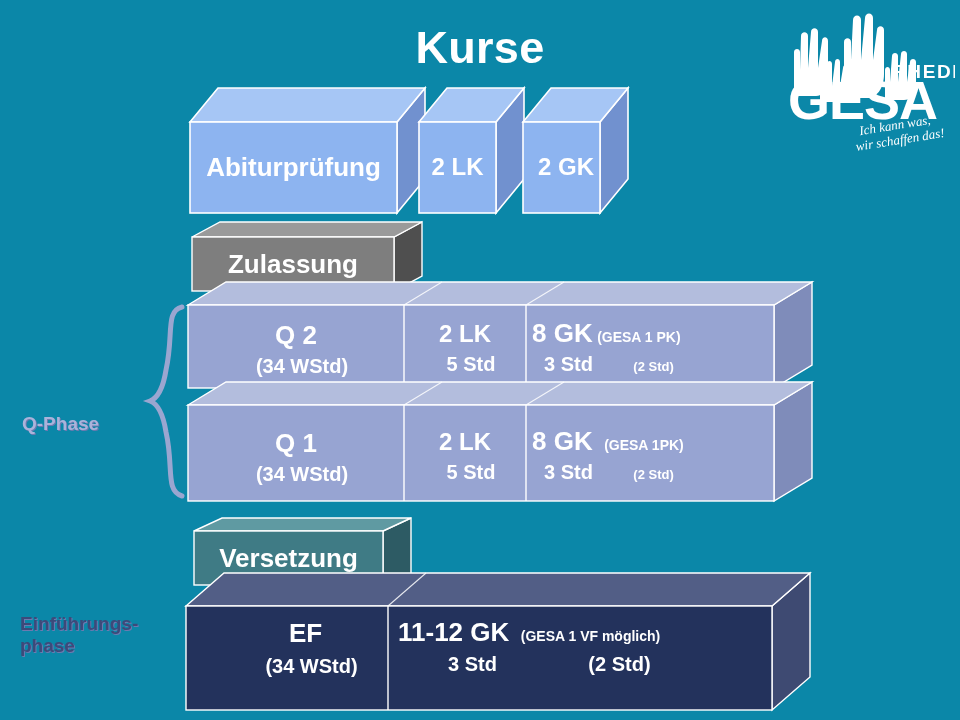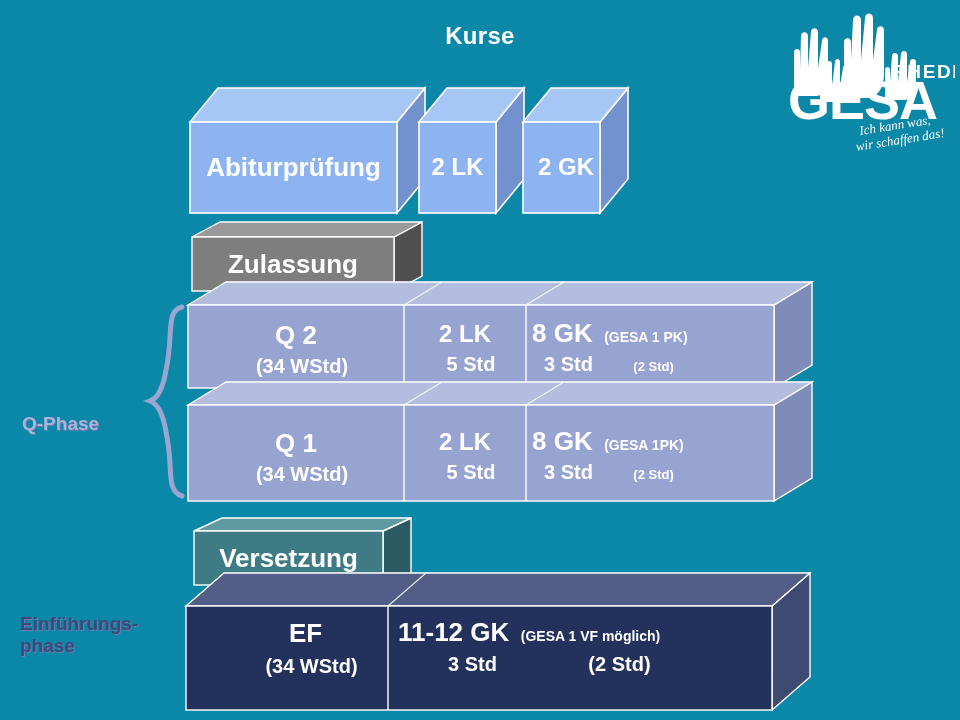--- a/index.html
+++ b/index.html
@@ -9,21 +9,21 @@
     font-family:"Liberation Sans",sans-serif;
     position:relative;
     -webkit-font-smoothing:antialiased;
   }
   #stage{position:absolute;inset:0;}
   svg#scene{position:absolute;left:0;top:0;width:960px;height:720px;}
 
   
   #title{
     left:0;top:22px;width:960px;text-align:center;
-    font-size:24px;font-weight:bold;color:#ffffff;
+    font-size:45px;font-weight:bold;color:#ffffff;
     position:absolute;letter-spacing:.3px;
   }
 
   
   .phase-label{
     position:absolute;font-weight:bold;font-size:19px;line-height:1.15;
     white-space:pre-line;
   }
   #lbl-q{left:22px;top:413px;color:#aab3da;
          text-shadow:1px 1px 0 #6d7ab0;}
@@ -135,21 +135,21 @@
     <div class="big">Q 2</div>
     <div class="med" style="margin-top:4px;">(34 WStd)</div>
   </div>
   <div class="centerbox" style="left:404px;top:320px;width:122px;">
     <div class="big2">2 LK</div>
     <div class="med" style="margin-top:5px;">5 Std</div>
   </div>
   <div style="position:absolute;left:532px;top:318px;width:240px;color:#fff;">
     <div style="white-space:nowrap;">
       <span class="big">8 GK</span>
-      <span class="small" style="margin-left:7px;">(GESA 1 PK)</span>
+      <span class="small" style="">(GESA 1 PK)</span>
     </div>
     <div style="white-space:nowrap;margin-top:4px;">
       <span class="med">3 Std</span>
       <span class="tiny" style="margin-left:36px;">(2 Std)</span>
     </div>
   </div>
 
   <div class="centerbox" style="left:188px;top:428px;width:216px;">
     <div class="big">Q 1</div>
     <div class="med" style="margin-top:4px;">(34 WStd)</div>

